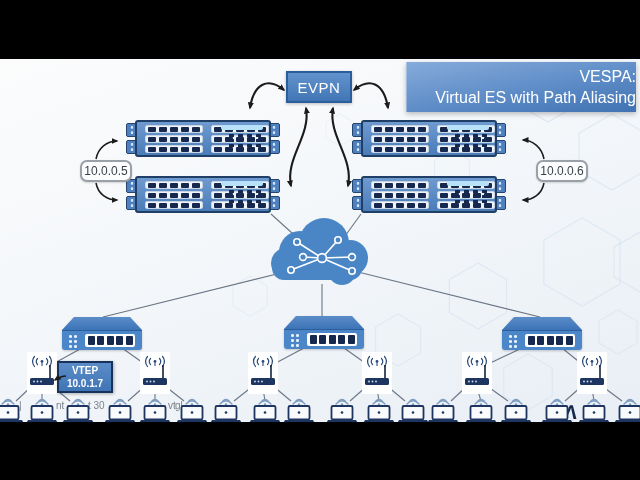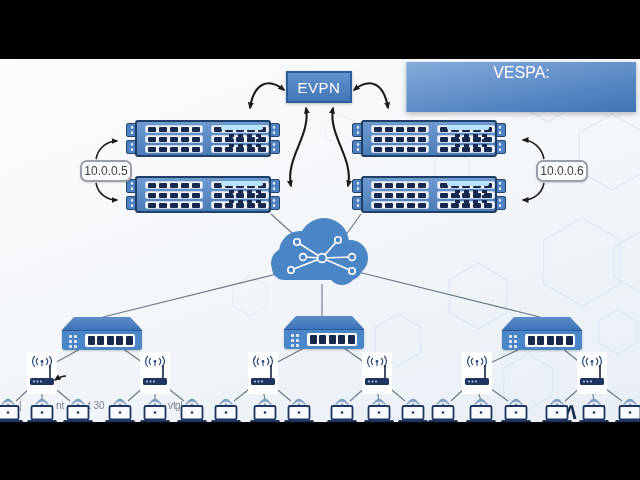--- a/index.html
+++ b/index.html
@@ -10,21 +10,21 @@
   svg.layer{position:absolute;left:0;top:0;width:640px;height:480px;pointer-events:none;}
 
   
   .bar{position:absolute;left:0;width:640px;background:#000;z-index:40;}
   .bar.top{top:0;height:59px;}
   .bar.bottom{top:422px;height:58px;}
 
   
   .banner{left:406px;top:62px;width:229px;height:50px;z-index:20;
           background:linear-gradient(170deg,#86abdb 0%,#5d8cc7 55%,#4172b2 100%);
-          color:#fff;text-align:right;display:flex;justify-content:center;
+          color:#fff;text-align:right;display:flex;flex-direction:column;justify-content:center;
           font-size:16px;line-height:21px;box-shadow:0 2px 5px rgba(0,0,0,.25);
           border-left:1px solid rgba(255,255,255,.45);}
   
   .evpn{left:286px;top:71px;width:66px;height:32px;z-index:20;
         background:linear-gradient(180deg,#6292cc,#4176b6);border:2px solid #2b5c9c;
         color:#fff;font-size:15px;letter-spacing:.5px;display:flex;align-items:center;justify-content:center;
         box-sizing:border-box;box-shadow:0 1px 3px rgba(0,0,0,.25);}
   
   .vtep{left:57px;top:361px;width:56px;height:32px;z-index:22;
         background:linear-gradient(180deg,#5b8cc8,#3f75b5);border:2px solid #17335c;
@@ -758,33 +758,38 @@
           </g>
  <circle cx="16" cy="8.5" r="1.2" fill="#7c9cc0"></circle>
  <rect x="5.5" y="10" width="21" height="13.5" rx="1.5" fill="#f8fafc" stroke="#1d3560" stroke-width="1.8"></rect>
  <circle cx="16" cy="16.5" r="1.3" fill="#1d3560"></circle>
  <path d="M2,24 L30,24 L32,27.5 L0,27.5 z" fill="#1d3560"></path>
 </svg></div>
     </div>
 
   <div class="abs banner">
     <div>VESPA:</div>
+    <div>Virtual ES with Path Aliasing</div>
   </div>
 
   <div class="abs evpn">
     <span>EVPN</span>
   </div>
 
   <div class="abs iplabel" style="left:80px;top:160px">
     <span>10.0.0.5</span>
   </div>
   <div class="abs iplabel" style="left:536px;top:160px">
     <span>10.0.0.6</span>
   </div>
 
+  <div class="abs vtep">
+    <div>VTEP</div>
+    <div>10.0.1.7</div>
+  </div>
 
   <svg class="layer" style="z-index:24">
     <defs>
       <marker id="ah" orient="auto" markerWidth="9" markerHeight="8" refX="5.5" refY="3" markerUnits="userSpaceOnUse">
         <path d="M0,0 L7,3 L0,6 z" fill="#1b1b1b"></path>
       </marker>
       <marker id="ahs" orient="auto-start-reverse" markerWidth="9" markerHeight="8" refX="5.5" refY="3" markerUnits="userSpaceOnUse">
         <path d="M0,0 L7,3 L0,6 z" fill="#1b1b1b"></path>
       </marker>
     </defs>

